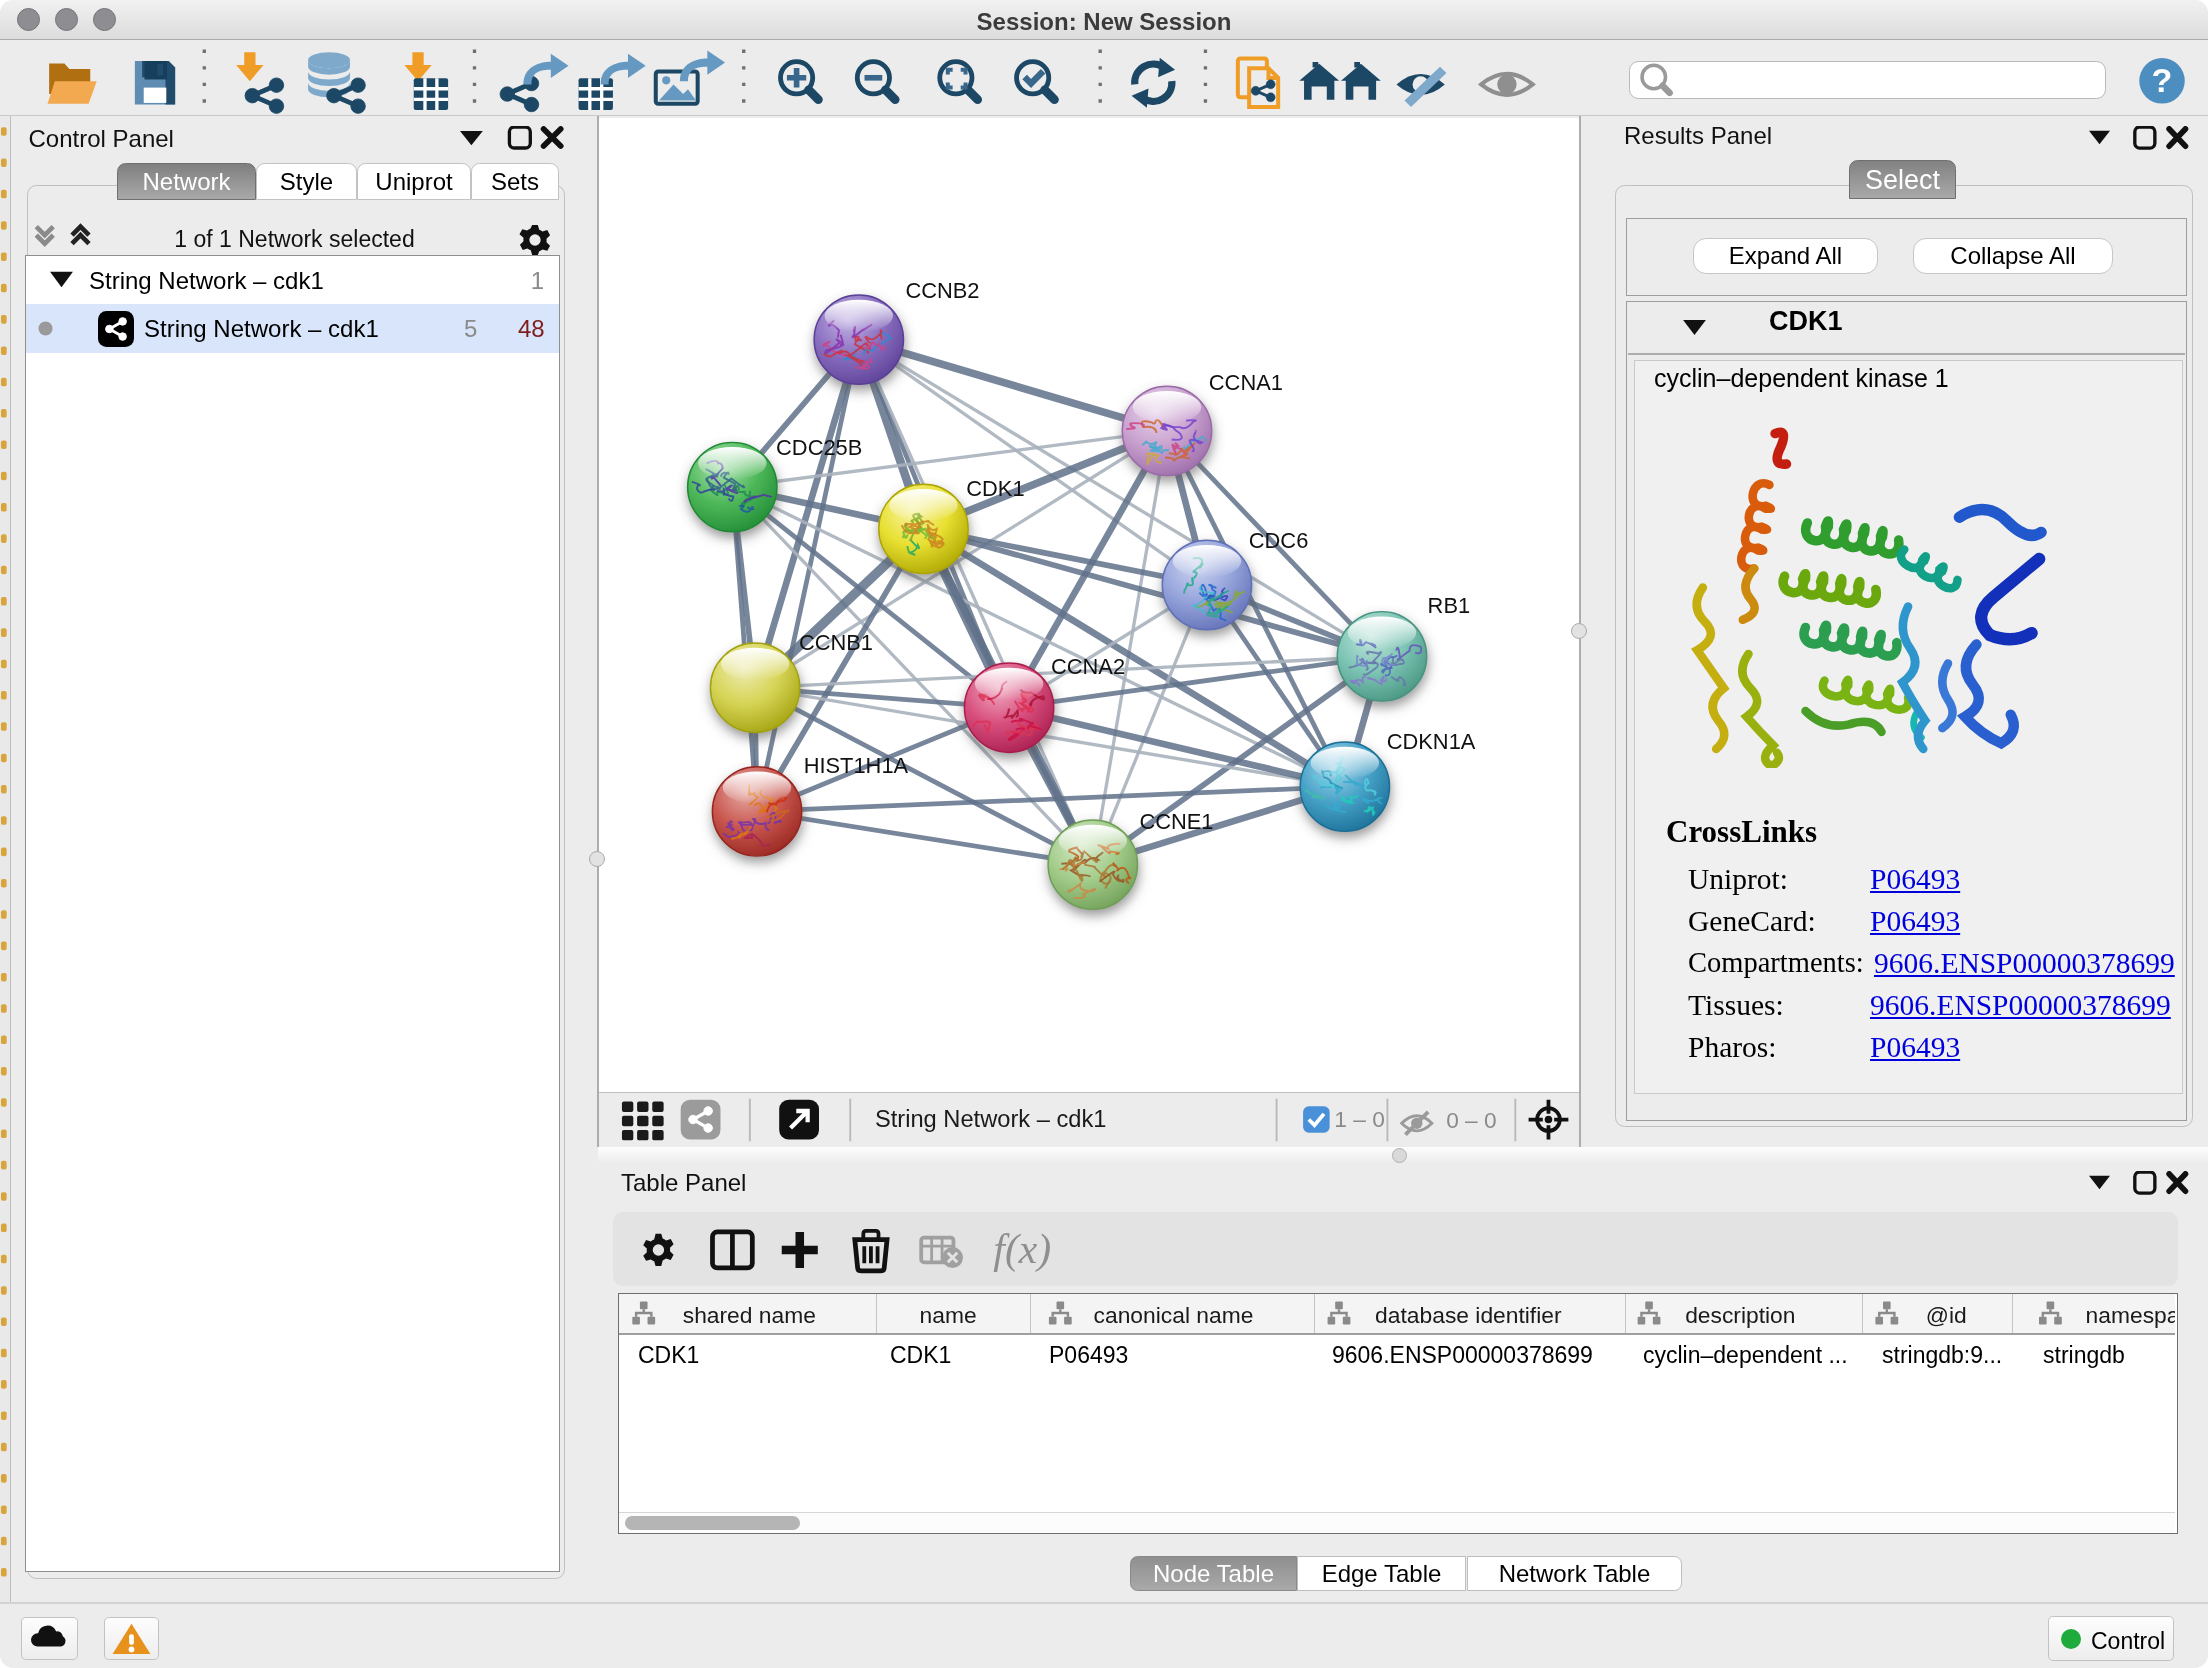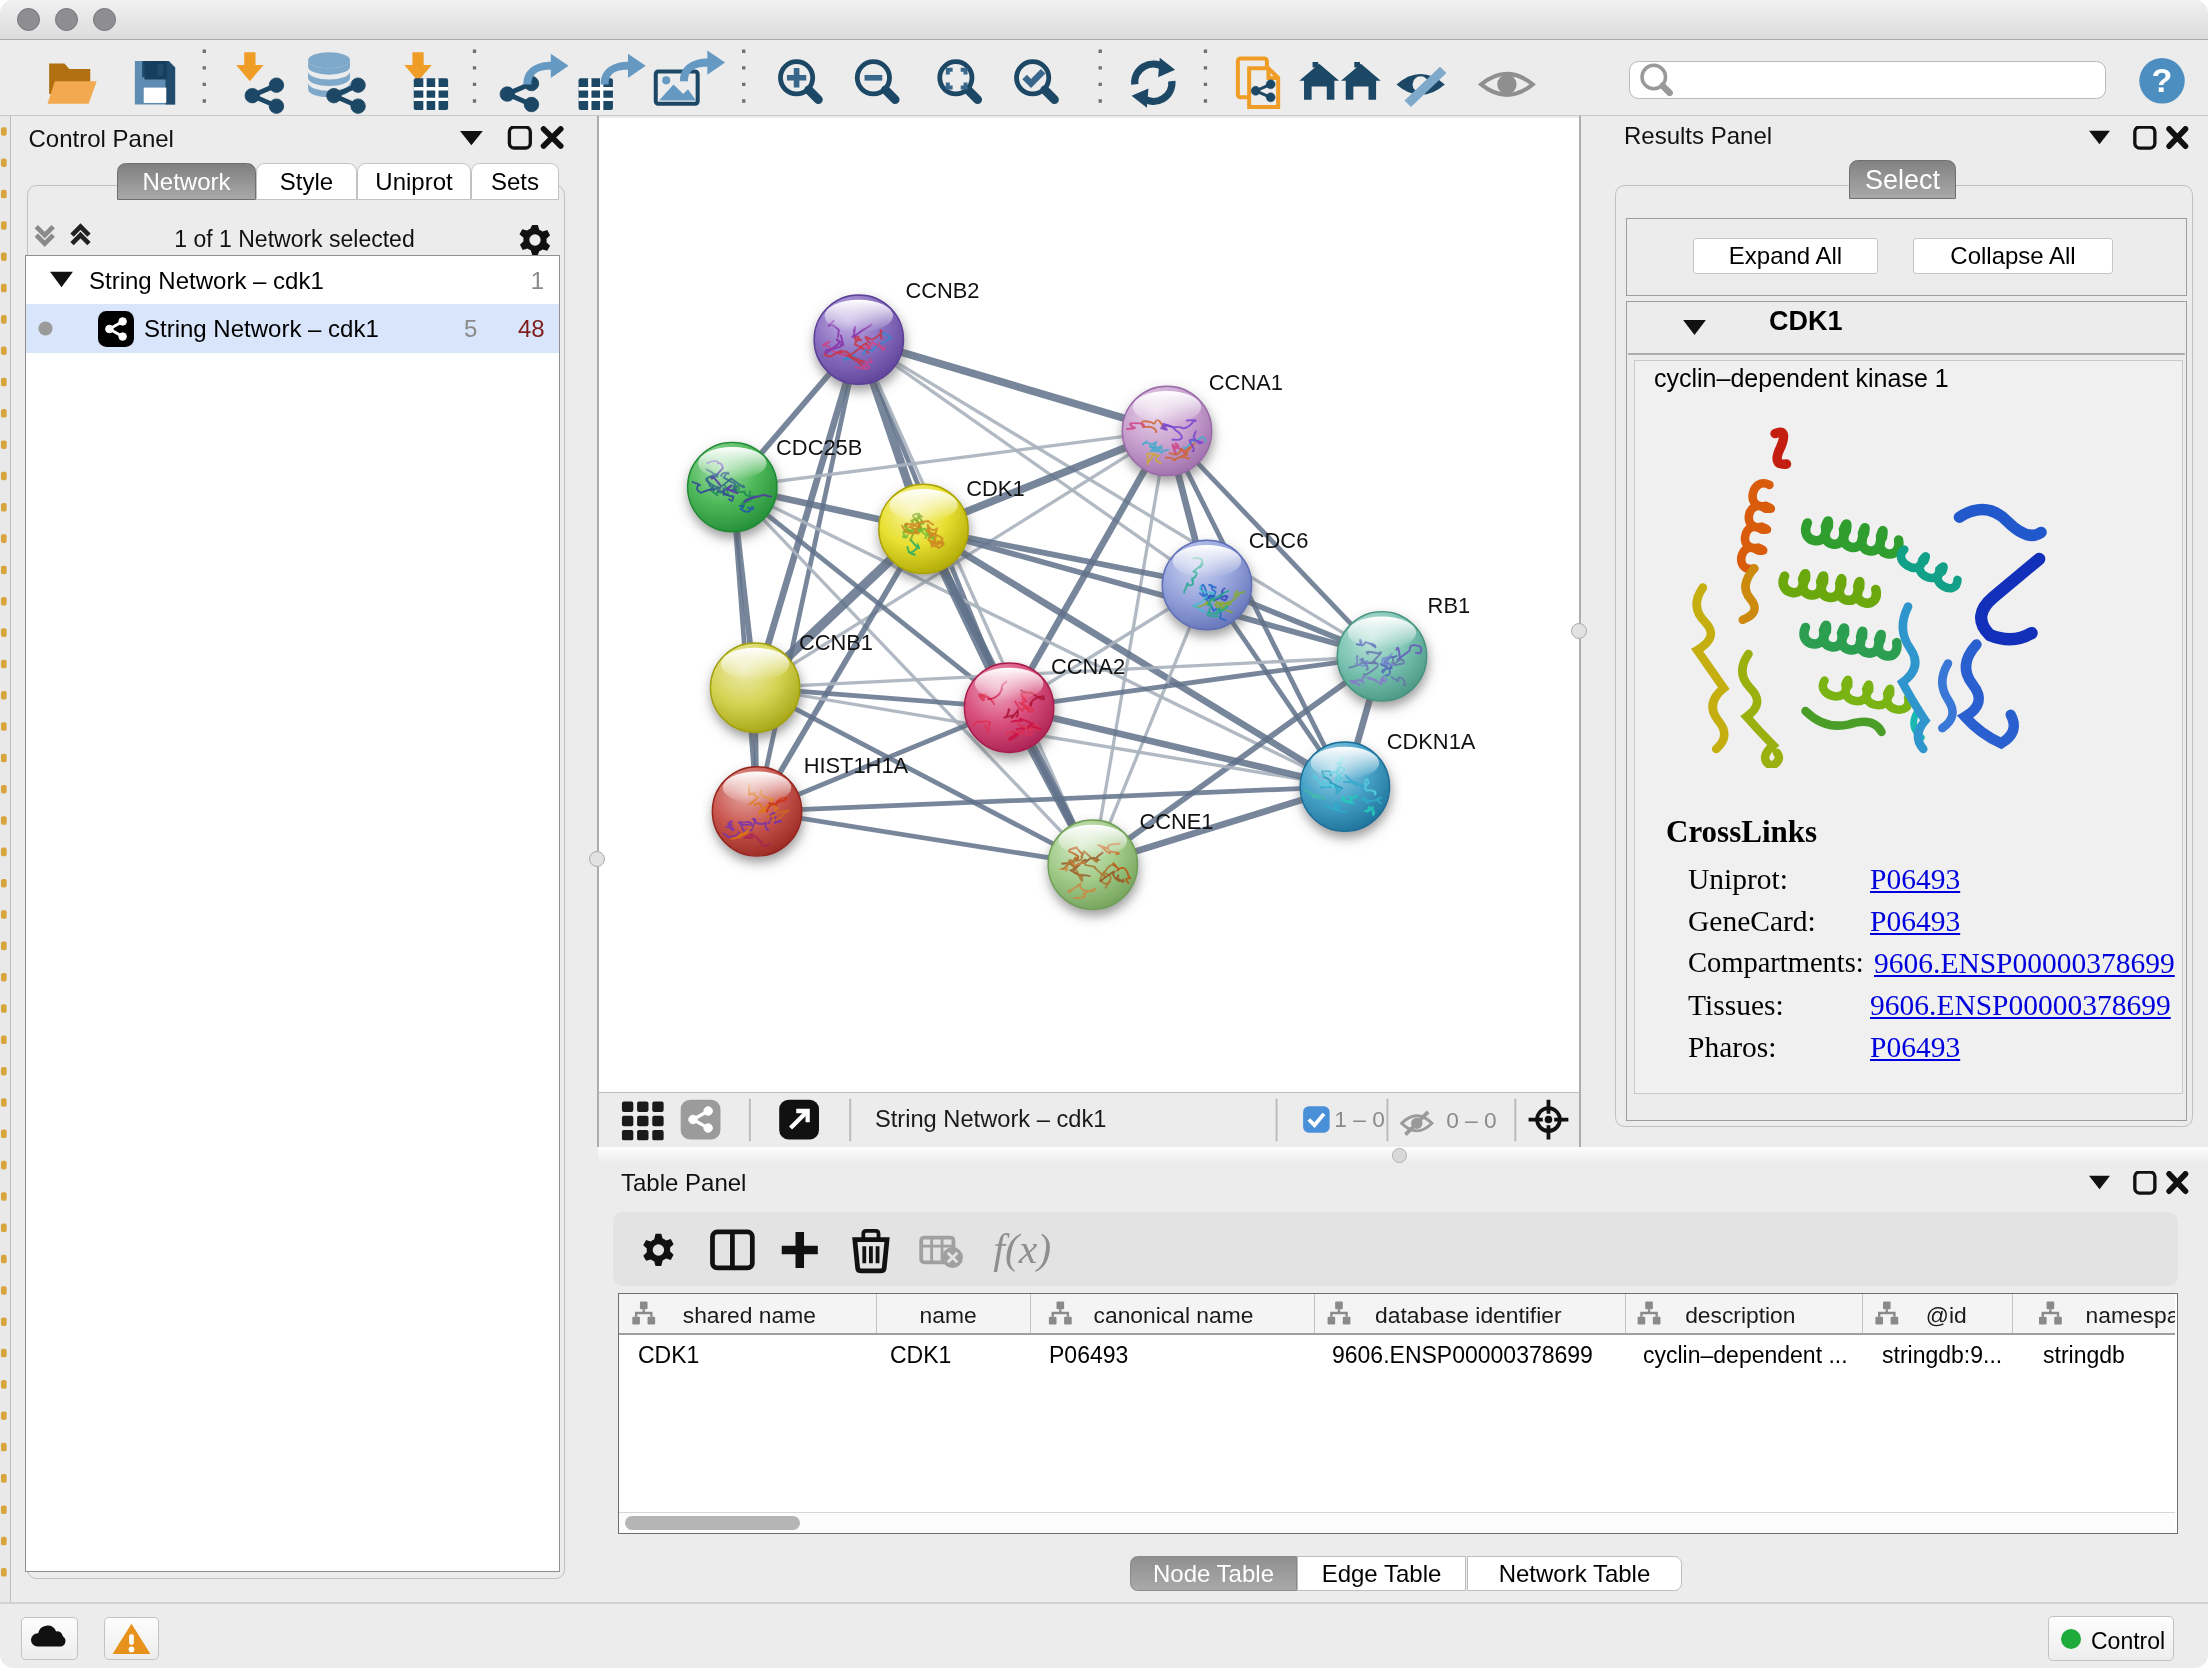--- a/index.html
+++ b/index.html
@@ -16,33 +16,34 @@
 .ptitle { font-size:24px; color:#111; }
 
 #cp-box { position:absolute; left:27px; top:185px; width:538px; height:1394px; background:#ececec; border:1.9px solid #c0c0c0; border-radius:9.5px; }
 .tab { position:absolute; top:163px; height:37px; border:1px solid #c2c2c2; background:#fff; color:#000; font-size:24px; text-align:center; line-height:36px; border-radius:8.6px 8.6px 0 0;margin-left:47px; }
 #cp-list { position:absolute; left:25px; top:255px; width:535px; height:1317px; background:#fff; border:1.9px solid #8f8f8f; }
 
 #netview { position:absolute; left:599px; top:118px; width:980px; height:974px; background:#fff; }
 #nettools { position:absolute; left:599px; top:1092px; width:980px; height:55px; background:#ececec; border-top:1px solid #bdbdbd; }
 
 #rp-box { position:absolute; left:1615px; top:185px; width:578px; height:942px; background:#ececec; border:1.9px solid #c0c0c0; border-radius:9.5px; }
-.btn { position:absolute; background:#fff; border:1px solid #c6c6c6; border-radius:3px; font-size:24px; text-align:center; color:#000; }
+.btn { position:absolute; background:#fff; border:1px solid #c6c6c6; border-radius:13px; font-size:24px; text-align:center; color:#000; }
 
 #tp-tools { position:absolute; left:613px; top:1212px; width:1565px; height:74px; background:#e3e3e3; border-radius:9.5px; }
 #tbl { position:absolute; left:618px; top:1293px; width:1560px; height:241px; background:#fff; border:1.9px solid #6e6e6e; }
 .th { position:absolute; top:0; height:39px; background:#f4f4f4; border-right:1.9px solid #c4c4c4; font-size:23px; }
 a.link { color:#0000dd; text-decoration:underline; }
 </style>
 </head>
 <body>
 <div id="titlebar">
   <div class="tl" style="left:17px"></div>
   <div class="tl" style="left:55px"></div>
   <div class="tl" style="left:93px"></div>
+  <div id="title">Session: New Session</div>
 </div>
 <div id="toolbar">
 <div id="searchbox"></div>
 <svg width="2208" height="73" viewBox="0 0 2322 77" xmlns="http://www.w3.org/2000/svg" style="position:absolute;left:0;top:0">
 <defs>
 <g id="share3">
   <circle cx="-16" cy="0" r="9"></circle>
           <circle cx="14" cy="-13" r="9"></circle>
           <circle cx="14" cy="13" r="9"></circle>
   <path d="M-16 0 L14 -13 M-16 0 L14 13" stroke-width="6" fill="none"></path>

